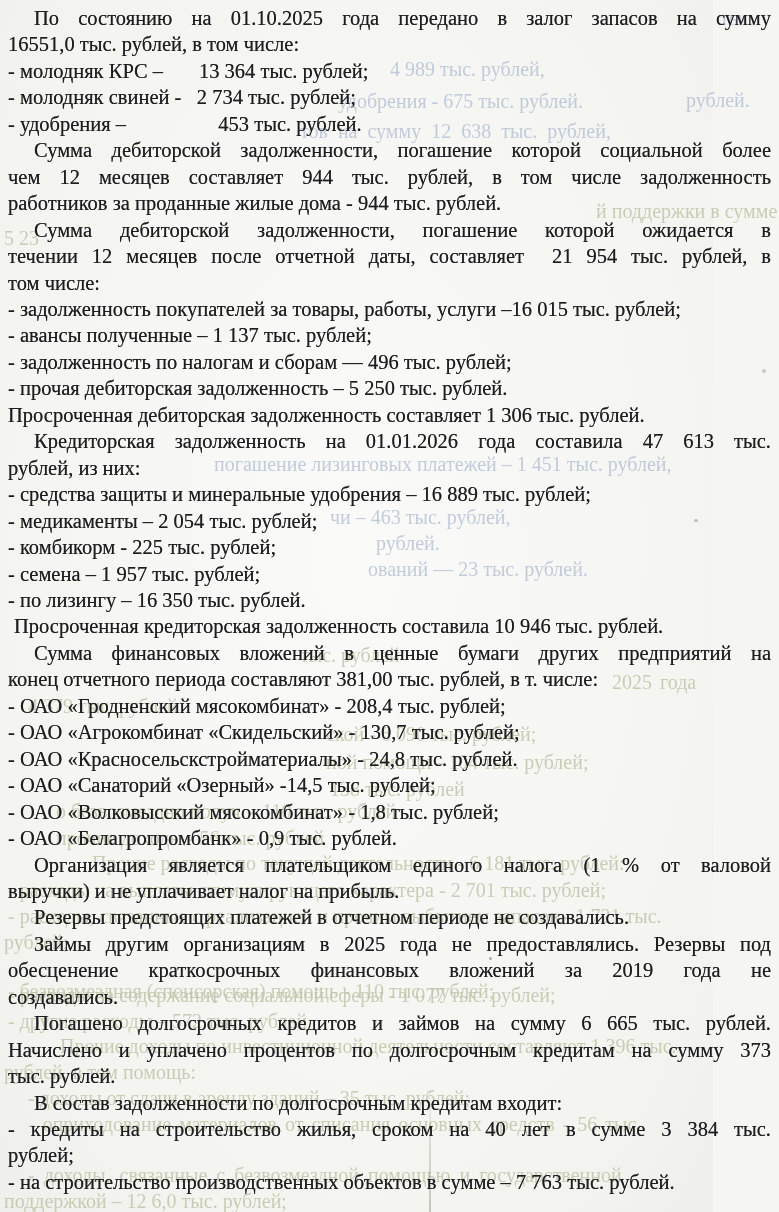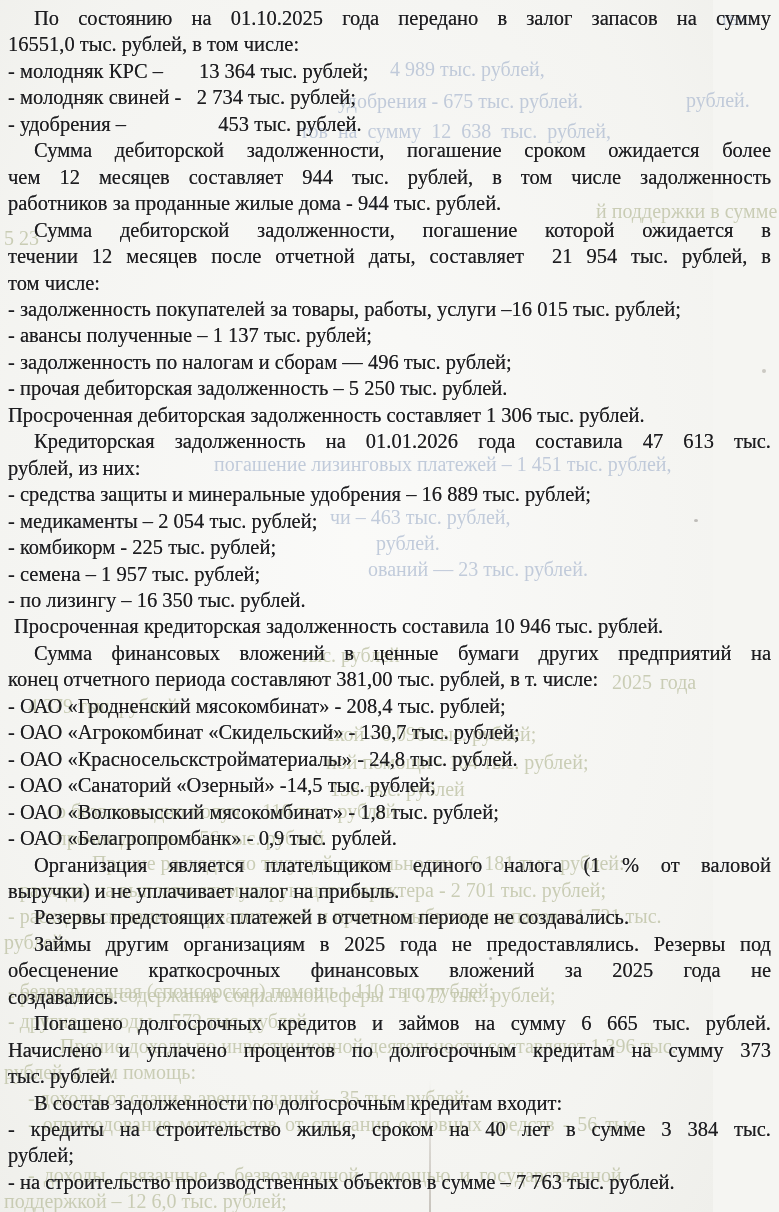--- a/index.html
+++ b/index.html
@@ -97,21 +97,21 @@
       <span style="left: 28px; top: 1112px; color: rgb(191, 195, 166); word-spacing: 3px;">- оприходование материалов от списания основных средств - 56 тыс.</span>
       <span style="left: 28px; top: 1163px; color: rgb(191, 195, 166); word-spacing: 4px;">- доходы, связанные с безвозмездной помощью и государственной</span>
       <span style="left: 4px; top: 1189px; color: rgb(191, 195, 166);">поддержкой – 12 6,0 тыс. рублей;</span>
     </div>
   <div class="text-layer" style="color: rgb(29, 29, 32);">
       <p class="j" style="text-indent: 26px;">По состоянию на 01.10.2025 года передано в залог запасов на сумму</p>
       <p>16551,0 тыс. рублей, в том числе:</p>
       <p>- молодняк КРС –&nbsp;&nbsp;&nbsp;&nbsp;&nbsp;&nbsp; 13&nbsp;364 тыс. рублей;</p>
       <p>- молодняк свиней -&nbsp;&nbsp; 2&nbsp;734 тыс. рублей;</p>
       <p>- удобрения –&nbsp;&nbsp;&nbsp;&nbsp;&nbsp;&nbsp;&nbsp;&nbsp;&nbsp;&nbsp;&nbsp;&nbsp;&nbsp;&nbsp;&nbsp;&nbsp;&nbsp; 453 тыс. рублей.</p>
-      <p class="j" style="text-indent: 26px;">Сумма дебиторской задолженности, погашение сроком ожидается более</p>
+      <p class="j" style="text-indent: 26px;">Сумма дебиторской задолженности, погашение которой социальной более</p>
       <p class="j">чем 12 месяцев составляет 944 тыс. рублей, в том числе задолженность</p>
       <p>работников за проданные жилые дома - 944 тыс. рублей.</p>
       <p class="j" style="text-indent: 26px;">Сумма дебиторской задолженности, погашение которой ожидается в</p>
       <p class="j">течении 12 месяцев после отчетной даты, составляет&nbsp; 21&nbsp;954 тыс. рублей, в</p>
       <p>том числе:</p>
       <p>- задолженность покупателей за товары, работы, услуги –16&nbsp;015 тыс. рублей;</p>
       <p>- авансы полученные – 1&nbsp;137 тыс. рублей;</p>
       <p>- задолженность по налогам и сборам — 496 тыс. рублей;</p>
       <p>- прочая дебиторская задолженность – 5&nbsp;250 тыс. рублей.</p>
       <p>Просроченная дебиторская задолженность составляет 1&nbsp;306 тыс. рублей.</p>
@@ -128,21 +128,21 @@
       <p>- ОАО «Гродненский мясокомбинат» - 208,4 тыс. рублей;</p>
       <p>- ОАО «Агрокомбинат «Скидельский» - 130,7 тыс. рублей;</p>
       <p>- ОАО «Красносельскстройматериалы» - 24,8 тыс. рублей.</p>
       <p>- ОАО «Санаторий «Озерный» -14,5 тыс. рублей;</p>
       <p>- ОАО «Волковысский мясокомбинат» - 1,8 тыс. рублей;</p>
       <p>- ОАО «Белагропромбанк» - 0,9 тыс. рублей.</p>
       <p class="j" style="text-indent: 26px;">Организация является плательщиком единого налога (1 % от валовой</p>
       <p>выручки) и не уплачивает налог на прибыль.</p>
       <p style="text-indent: 26px;">Резервы предстоящих платежей в отчетном периоде не создавались.</p>
       <p class="j" style="text-indent: 26px;">Займы другим организациям в 2025 года не предоставлялись. Резервы под</p>
-      <p class="j">обесценение краткосрочных финансовых вложений за 2025 года не</p>
+      <p class="j">обесценение краткосрочных финансовых вложений за 2019 года не</p>
       <p>создавались.</p>
       <p class="j" style="text-indent: 26px;">Погашено долгосрочных кредитов и займов на сумму 6&nbsp;665 тыс. рублей.</p>
       <p class="j">Начислено и уплачено процентов по долгосрочным кредитам на сумму 373</p>
       <p>тыс. рублей.</p>
       <p style="text-indent: 26px;">В состав задолженности по долгосрочным кредитам входит:</p>
       <p class="j">- кредиты на строительство жилья, сроком на 40 лет в сумме 3&nbsp;384 тыс.</p>
       <p>рублей;</p>
       <p>- на строительство производственных объектов в сумме – 7&nbsp;763 тыс. рублей.</p>
     </div>
   <div class="crease"></div>

